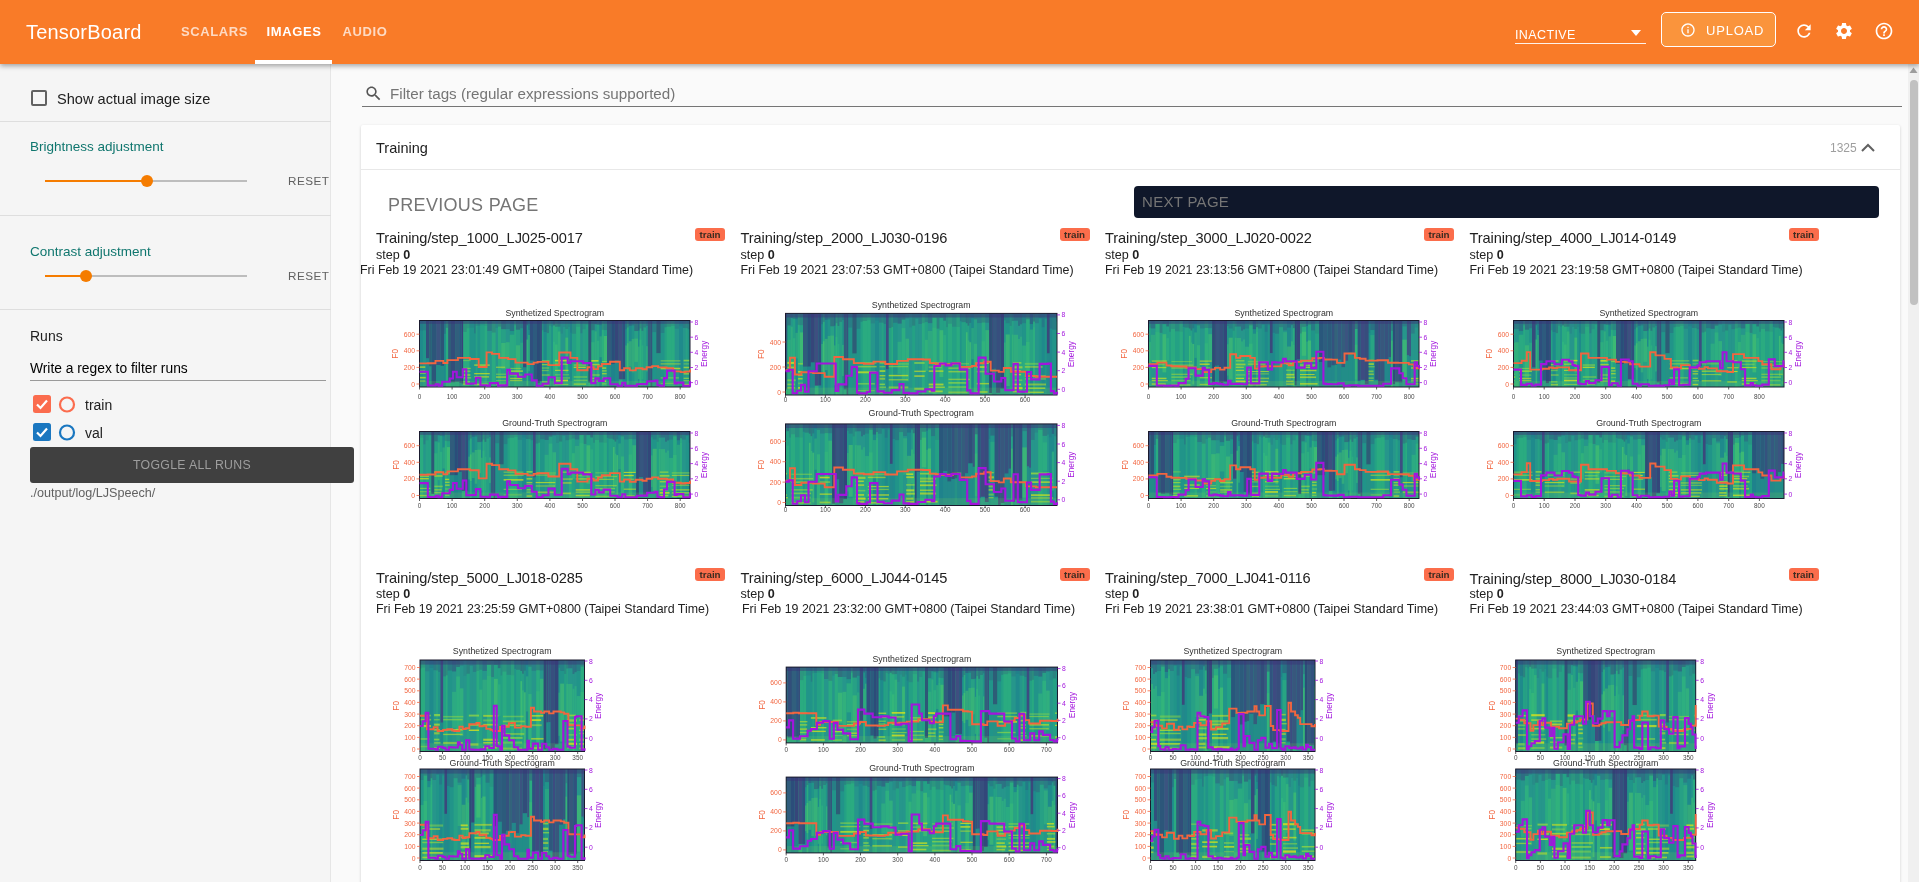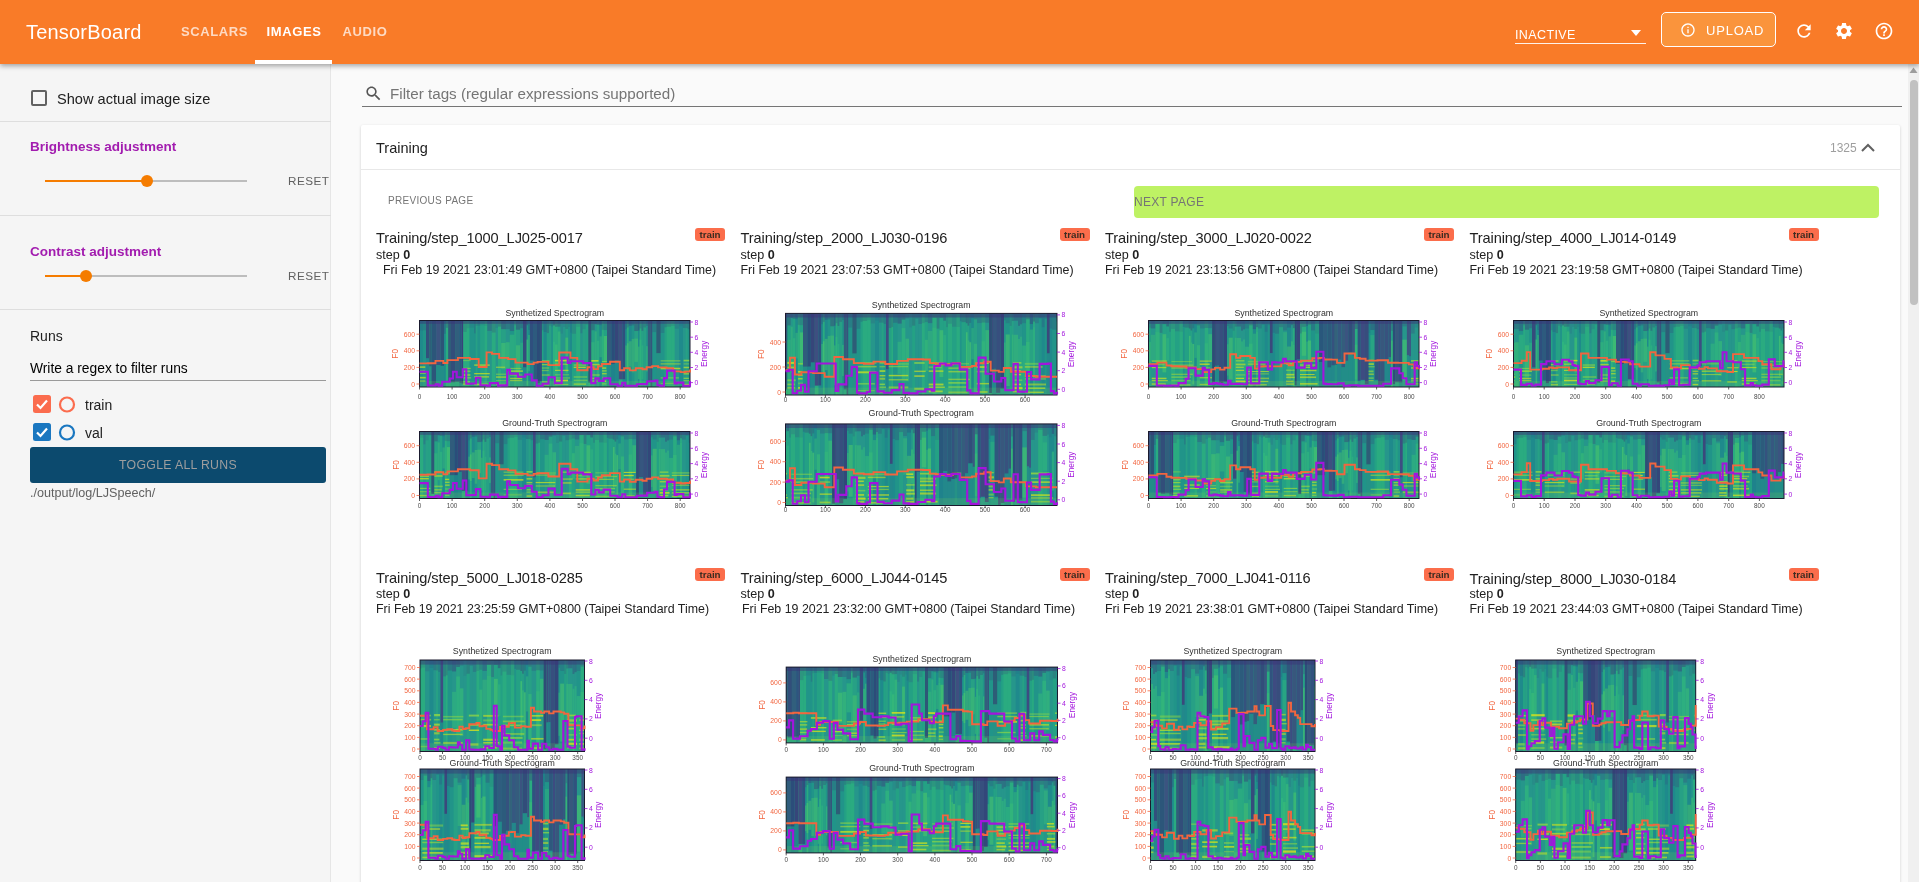--- a/index.html
+++ b/index.html
@@ -3,21 +3,21 @@
 * { margin:0; padding:0; box-sizing:border-box; }
 body { font-family:"Liberation Sans", sans-serif; }
 .page { position:relative; width:1919px; height:882px; background:#fafafa; overflow:hidden; }
 .hdr { position:absolute; left:0; top:0; width:1919px; height:64px; background:#f97b28; box-shadow:0 2px 5px rgba(0,0,0,0.35); z-index:10; }
 .logo { position:absolute; left:26px; top:21px; color:#fff; font-size:20px; letter-spacing:0.2px; }
 .tab { position:absolute; top:0; height:64px; line-height:64px; color:rgba(255,255,255,0.72); font-size:13px; font-weight:bold; letter-spacing:0.6px; text-align:center; }
 .tab.act { color:#fff; }
 .tabline { position:absolute; top:60px; height:4px; background:#fff; }
 .sidebar { position:absolute; left:0; top:64px; width:331px; height:818px; background:#f5f5f5; border-right:1px solid #e6e6e6; }
 .sbdiv { position:absolute; left:0; width:331px; border-top:1px solid #dedede; }
-.slabel { position:absolute; color:#a21caf; font-size:13.5px;font-weight:bold; }
+.slabel { position:absolute; color:#0f766e; font-size:13.5px; }
 .reset { position:absolute; color:#616161; font-size:11.7px; letter-spacing:0.5px;text-align:right; }
 .strack { position:absolute; height:2px; background:#bdbdbd; }
 .sfill { position:absolute; height:2px; background:#f57c00; }
 .sthumb { position:absolute; width:12px; height:12px; border-radius:50%; background:#f57c00; }
 .card { position:absolute; left:361px; top:125px; width:1539px; height:780px; background:#fff; border-radius:2px; box-shadow:0 1px 3px rgba(0,0,0,0.18); }
 .badge { position:absolute; width:30px; height:13px; background:#fb6d4b; border-radius:3px; color:#3d2b20; font-size:9.8px; font-weight:bold; text-align:center; line-height:13px; }
 .ttl { position:absolute; color:#212121; font-size:14.6px; letter-spacing:-0.1px; }
 .stp { position:absolute; color:#212121; font-size:12.6px; }
 .dt { position:absolute; color:#212121; font-size:12.4px; }
 </style></head><body>
@@ -843,40 +843,40 @@
       </svg>
       <div style="position:absolute;left:85px;top:333px;color:#212121;font-size:14px">train</div>
       <svg style="position:absolute;left:33px;top:359px" width="19" height="19">
         <rect width="18" height="18" rx="2.5" fill="#1a77c0"></rect>
         <path d="M4 9.5 L7.5 13 L14 5.5" fill="none" stroke="#fff" stroke-width="2.2"></path>
       </svg>
       <svg style="position:absolute;left:58px;top:359px" width="19" height="19">
         <circle cx="9" cy="9.5" r="7" fill="none" stroke="#1a77c0" stroke-width="2.2"></circle>
       </svg>
       <div style="position:absolute;left:85px;top:361px;color:#212121;font-size:14px">val</div>
-      <div style="position:absolute;left:30px;top:383px;width:296px;height:36px;background:#0c4a6e;border-radius:3px;color:#9e9e9e;font-size:12.3px;letter-spacing:0.3px;text-align:center;line-height:36px">TOGGLE ALL RUNS</div>
+      <div style="position:absolute;left:30px;top:383px;width:324px;height:36px;background:#404040;border-radius:3px;color:#9e9e9e;font-size:12.3px;letter-spacing:0.3px;text-align:center;line-height:36px">TOGGLE ALL RUNS</div>
       <div style="position:absolute;left:30px;top:422px;color:#616161;font-size:12.6px">./output/log/LJSpeech/</div>
     </div>
     <svg style="position:absolute;left:364px;top:84px" width="19" height="19" viewBox="0 0 24 24">
       <path fill="#555" d="M15.5 14h-.79l-.28-.27C15.41 12.59 16 11.11 16 9.5 16 5.91 13.09 3 9.5 3S3 5.91 3 9.5 5.91 16 9.5 16c1.61 0 3.09-.59 4.23-1.57l.27.28v.79l5 4.99L20.49 19l-4.99-5zm-6 0C7.01 14 5 11.99 5 9.5S7.01 5 9.5 5 14 7.01 14 9.5 11.99 14 9.5 14z"></path>
     </svg>
     <div style="position:absolute;left:390px;top:85px;color:#757575;font-size:15.2px">Filter tags (regular expressions supported)</div>
     <div style="position:absolute;left:362px;top:106px;width:1540px;height:1px;background:#757575"></div>
     <div class="card"></div>
     <div style="position:absolute;left:376px;top:140px;color:#212121;font-size:14.5px">Training</div>
     <div style="position:absolute;left:1830px;top:141px;color:#9e9e9e;font-size:12px">1325</div>
     <svg style="position:absolute;left:1861px;top:143px" width="14" height="10">
       <path d="M1 8 L7 2 L13 8" fill="none" stroke="#616161" stroke-width="2"></path>
     </svg>
     <div style="position:absolute;left:361px;top:169px;width:1539px;height:1px;background:#e8e8e8"></div>
-    <div style="position:absolute;left:388px;top:195px;color:#757575;font-size:10px;letter-spacing:0.3px">PREVIOUS PAGE</div>
-    <div style="position:absolute;left:1134px;top:186px;width:745px;height:32px;background:#bef264;border-radius:4px;color:#757575;font-size:12px;letter-spacing:0.3px;line-height:32px;">NEXT PAGE</div>
+    <div style="position:absolute;left:388px;top:195px;color:#757575;font-size:18px;letter-spacing:0.3px">PREVIOUS PAGE</div>
+    <div style="position:absolute;left:1134px;top:186px;width:745px;height:32px;background:#0f172a;border-radius:4px;color:#757575;font-size:15px;letter-spacing:0.3px;line-height:32px;padding-left:8px">NEXT PAGE</div>
     <div class="ttl" style="left:376px;top:230px">Training/step_1000_LJ025-0017</div>
     <div class="stp" style="left:376px;top:247.5px">step <b>0</b></div>
-    <div class="dt" style="left:383px;top:262.5px">Fri Feb 19 2021 23:01:49 GMT+0800 (Taipei Standard Time)</div>
+    <div class="dt" style="left:360px;top:262.5px">Fri Feb 19 2021 23:01:49 GMT+0800 (Taipei Standard Time)</div>
     <div class="badge" style="left:695px;top:228px">train</div>
     <div class="ttl" style="left:740.5px;top:230px">Training/step_2000_LJ030-0196</div>
     <div class="stp" style="left:740.5px;top:247.5px">step <b>0</b></div>
     <div class="dt" style="left:740.5px;top:262.5px">Fri Feb 19 2021 23:07:53 GMT+0800 (Taipei Standard Time)</div>
     <div class="badge" style="left:1059.5px;top:228px">train</div>
     <div class="ttl" style="left:1105px;top:230px">Training/step_3000_LJ020-0022</div>
     <div class="stp" style="left:1105px;top:247.5px">step <b>0</b></div>
     <div class="dt" style="left:1105px;top:262.5px">Fri Feb 19 2021 23:13:56 GMT+0800 (Taipei Standard Time)</div>
     <div class="badge" style="left:1424px;top:228px">train</div>
     <div class="ttl" style="left:1469.5px;top:230px">Training/step_4000_LJ014-0149</div>

